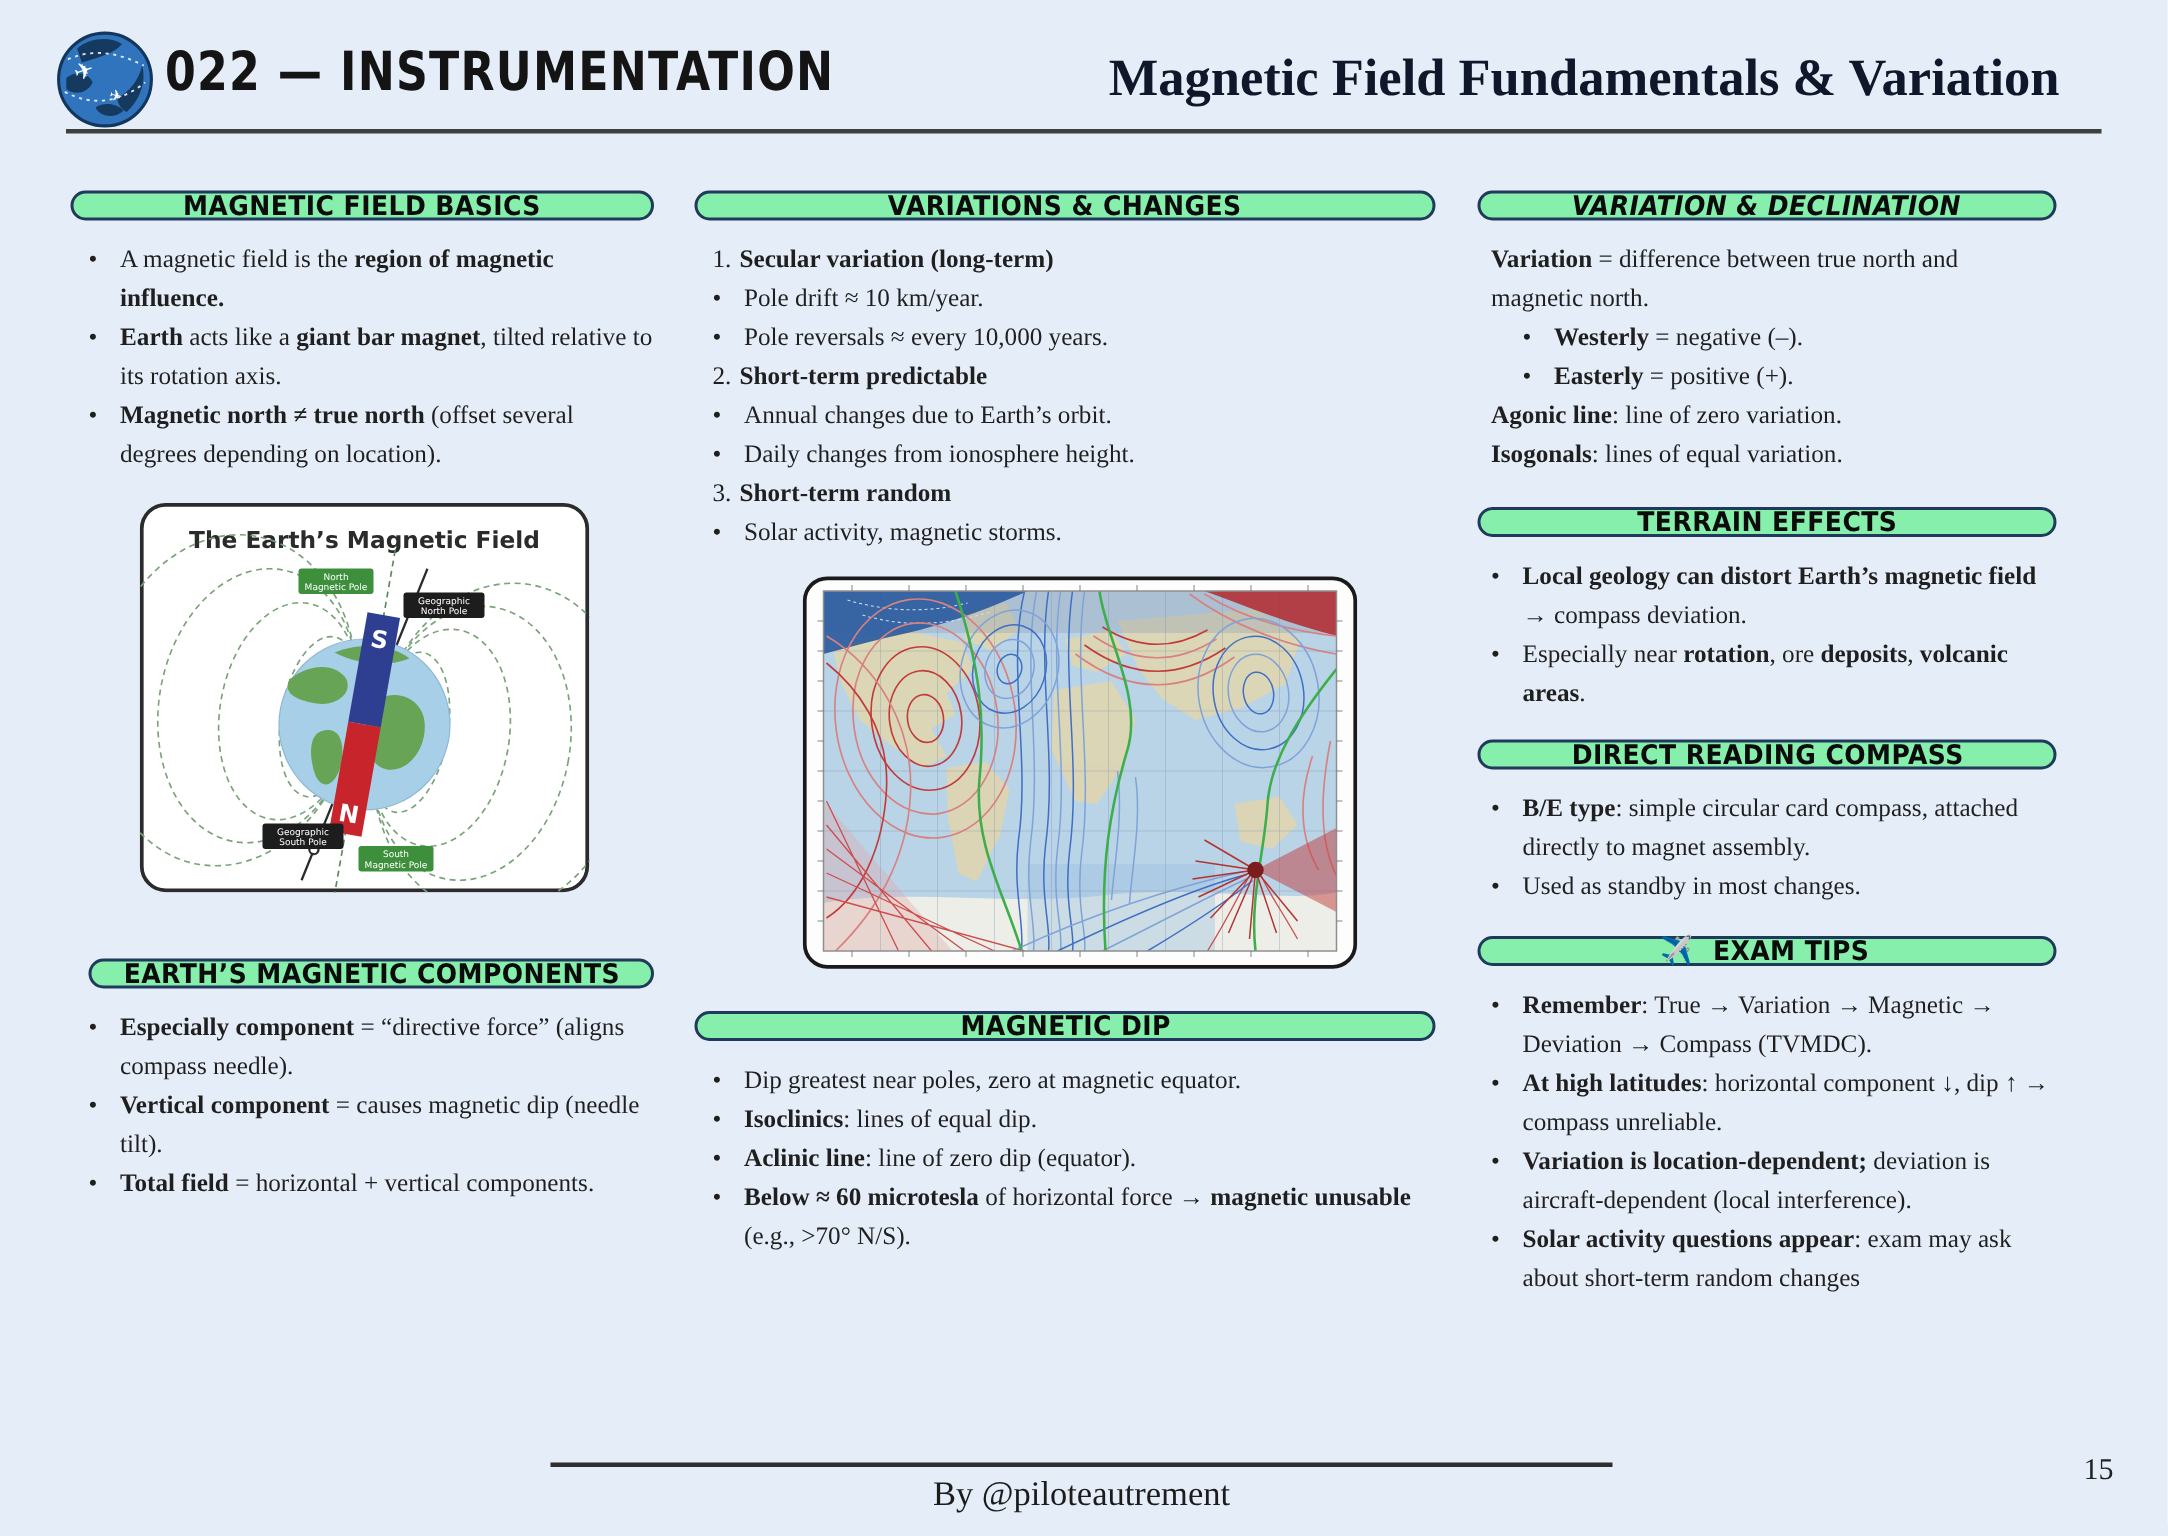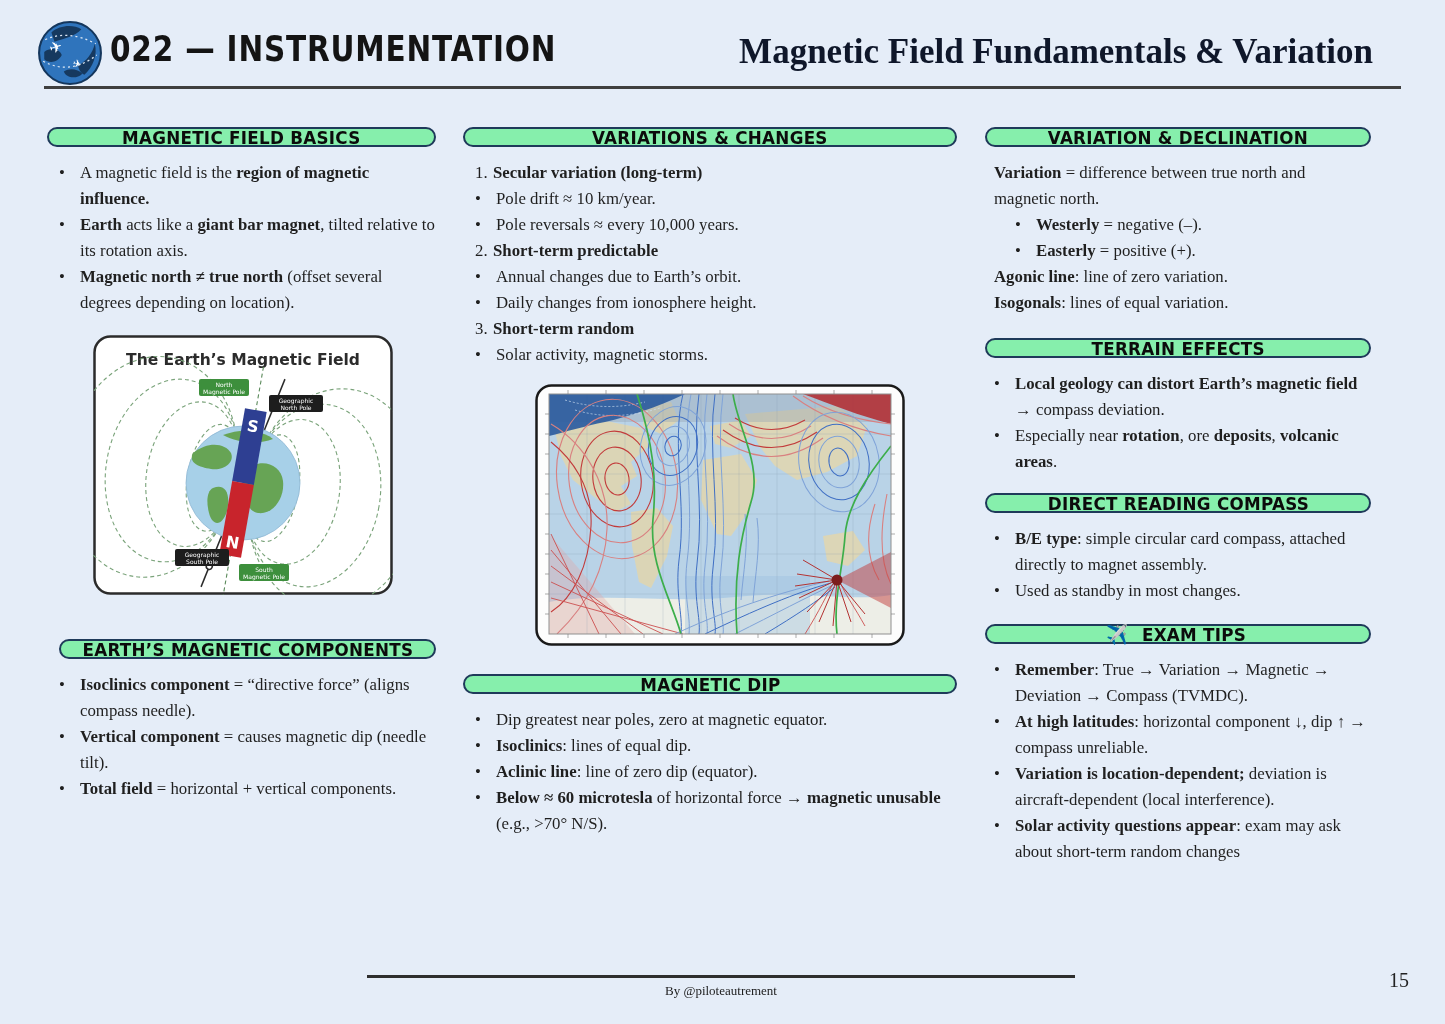--- a/index.html
+++ b/index.html
@@ -31,25 +31,25 @@
   .tx{flex:1;}
   .sb{font-weight:bold;}
   .figwrap{display:block;}
   #fig-earth{margin:19px 0 0 46px;}
   #fig-map{margin:16px 0 0 72px;}
   #c1-box2{margin:44px 0 0 12px;}
   #c2-box2{margin:28px 0 0 0;}
   #c3-box2{margin:22px 0 0 3px;}
   #c3-box3{margin:18px 0 0 3px;justify-content:center;}
   #c3-box4{margin:20px 0 0 3px;}
-  #c3-box1{margin:0 0 0 3px;}
+  #c3-box1{margin:0 0 0 3px;font-style:italic;}
   
   #footer-line{position:absolute;left:367px;top:975px;width:708px;height:2.5px;background:#2e2e2e;}
   #footer-credit{position:absolute;left:367px;top:983px;width:708px;text-align:center;
-                 font-size:13px;color:#1c1c1c;}
+                 font-size:23px;color:#1c1c1c;}
   #page-num{position:absolute;left:1389px;top:969px;font-size:20px;color:#222;}
 </style>
 </head>
 <body>
 
 <div id="page">
 
   <svg id="logo" width="66" height="66" viewBox="0 0 64 64">
     <circle cx="32" cy="32" r="30" fill="#2f74bc" stroke="#14365c" stroke-width="2"></circle>
     <path d="M14,12 C22,5 35,4 43,9 C37,16 26,18 17,21 Z" fill="#16395f"></path>
@@ -144,21 +144,21 @@
         </g>
       </g>
     </svg>
 
     <div id="c1-box2" class="hbox">
       <span class="ht">EARTH’S MAGNETIC COMPONENTS</span>
     </div>
     <ul class="notes">
       <li>
           <span class="mk">•</span>
-          <span class="tx"><span class="sb">Isoclinics component</span><span> = “directive force” (aligns compass needle).</span></span>
+          <span class="tx"><span class="sb">Especially component</span><span> = “directive force” (aligns compass needle).</span></span>
         </li>
       <li>
           <span class="mk">•</span>
           <span class="tx"><span class="sb">Vertical component</span><span> = causes magnetic dip (needle tilt).</span></span>
         </li>
       <li>
           <span class="mk">•</span>
           <span class="tx"><span class="sb">Total field</span><span> = horizontal + vertical components.</span></span>
         </li>
     </ul>

